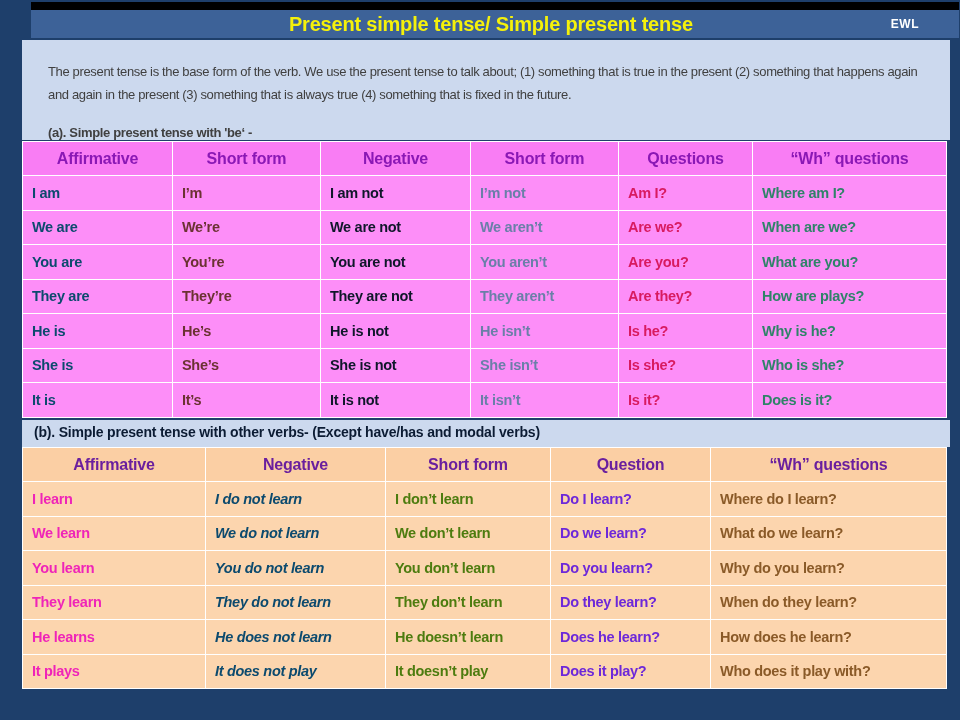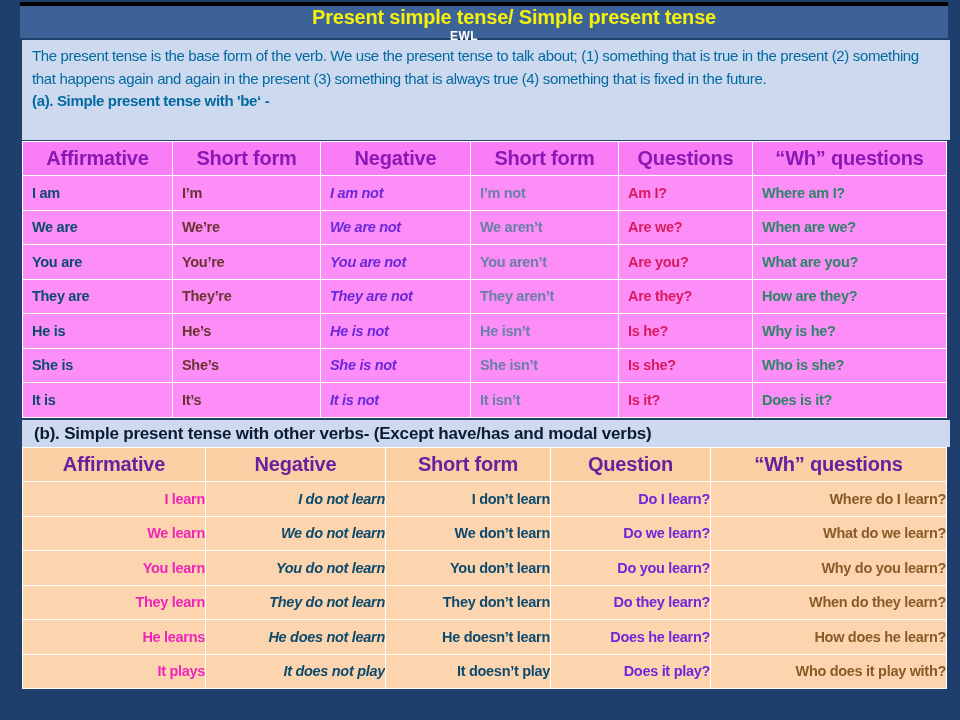--- a/index.html
+++ b/index.html
@@ -18,30 +18,29 @@
     position: relative;
     width: 960px;
     height: 720px;
     background: #1e3f6b;
     box-sizing: border-box;
   }
 
   
   .titlebar {
     position: absolute;
-    left: 20px;
+    left: 31px;
     top: 2px;
     width: 928px;
     height: 36px;
     background: #3d6298;
-    border-top: 4px solid #000000;
+    border-top: 8px solid #000000;
     box-sizing: border-box;
     display: flex;
     align-items: center;
-    flex-direction: column;
   }
   .title-main {
     flex: 1;
     text-align: center;
     color: #f5f10a;
     font-size: 20px;
     font-weight: bold;
     letter-spacing: -0.2px;
     padding-left: 60px;
   }
@@ -58,23 +57,23 @@
     position: absolute;
     left: 22px;
     top: 40px;
     width: 928px;
     height: 100px;
     background: #ccd9ee;
     box-sizing: border-box;
     padding: 5px 12px 0 10px;
   }
   .intro p {
-    margin: 0;
-    color: #0369a1;
-    font-size: 15px;
+    margin: 16px;
+    color: #404040;
+    font-size: 13px;
     line-height: 22.5px;
     letter-spacing: -0.35px;
   }
   .section-label {
     margin: 1px 0 0 0;
     color: #0b1b33;
     font-size: 14.2px;
     font-weight: bold;
     letter-spacing: -0.2px;
   }
@@ -83,21 +82,21 @@
   .section-b-strip {
     position: absolute;
     left: 22px;
     top: 420px;
     width: 928px;
     height: 27px;
     background: #ccd9ee;
     box-sizing: border-box;
     padding: 3px 0 0 12px;
   }
-  .section-b-strip .section-label { font-size: 17px; }
+  .section-b-strip .section-label { font-size: 14px; }
 
   
   table.grid {
     position: absolute;
     border-collapse: collapse;
     table-layout: fixed;
     width: 924px;
     left: 22px;
   }
   table.grid th, table.grid td {
@@ -105,48 +104,48 @@
     padding: 0 0 0 9px;
     text-align: left;
     font-size: 14.5px;
     font-weight: bold;
     letter-spacing: -0.3px;
     white-space: nowrap;
     overflow: hidden;
   }
   table.grid th {
     text-align: center;
-    font-size: 20px;
+    font-size: 16px;
     height: 33px;
     letter-spacing: -0.2px;
     padding-left: 0;
     margin-left: 32px;
   }
   table.grid td { height: 33.5px; }
 
   
   #table-be { top: 141px; }
   #table-be th { background: #f97df4; color: #8a18b5; }
   #table-be td { background: #fd8ef8; }
 
   #table-be td.c0 { color: #0c4a6e; }
   #table-be td.c1 { color: #6b3232; }
-  #table-be td.c2 { color: #6d28d9; font-style: italic; }
+  #table-be td.c2 { color: #0f172a; }
   #table-be td.c3 { color: #6a7fa8; }
   #table-be td.c4 { color: #d81b60; margin-top: 35px; }
   #table-be td.c5 { color: #2f8368; }
 
   
   #table-verbs { top: 447px; }
   #table-verbs th { background: #fbcfa4; color: #6a1f9e; }
-  #table-verbs td { background: #fcd5ae; text-align: right; }
+  #table-verbs td { background: #fcd5ae; }
 
   #table-verbs td.c0 { color: #ef24b8; }
   #table-verbs td.c1 { color: #0c4a6e; font-style: italic; }
-  #table-verbs td.c2 { color: #0c4a6e; }
+  #table-verbs td.c2 { color: #4d7c0f; }
   #table-verbs td.c3 { color: #6d28d9; }
   #table-verbs td.c4 { color: #8a5a28; }
 </style>
 </head>
 <body>
 
 <div class="page">
 
   <div class="titlebar">
     <div class="title-main">Present simple tense/ Simple present tense</div>
@@ -201,21 +200,21 @@
           <td class="c3">You aren’t</td>
           <td class="c4">Are you?</td>
           <td class="c5">What are you?</td>
         </tr>
         <tr>
           <td class="c0">They are</td>
           <td class="c1">They’re</td>
           <td class="c2">They are not</td>
           <td class="c3">They aren’t</td>
           <td class="c4">Are they?</td>
-          <td class="c5">How are they?</td>
+          <td class="c5">How are plays?</td>
         </tr>
         <tr>
           <td class="c0">He is</td>
           <td class="c1">He’s</td>
           <td class="c2">He is not</td>
           <td class="c3">He isn’t</td>
           <td class="c4">Is he?</td>
           <td class="c5">Why is he?</td>
         </tr>
         <tr>

